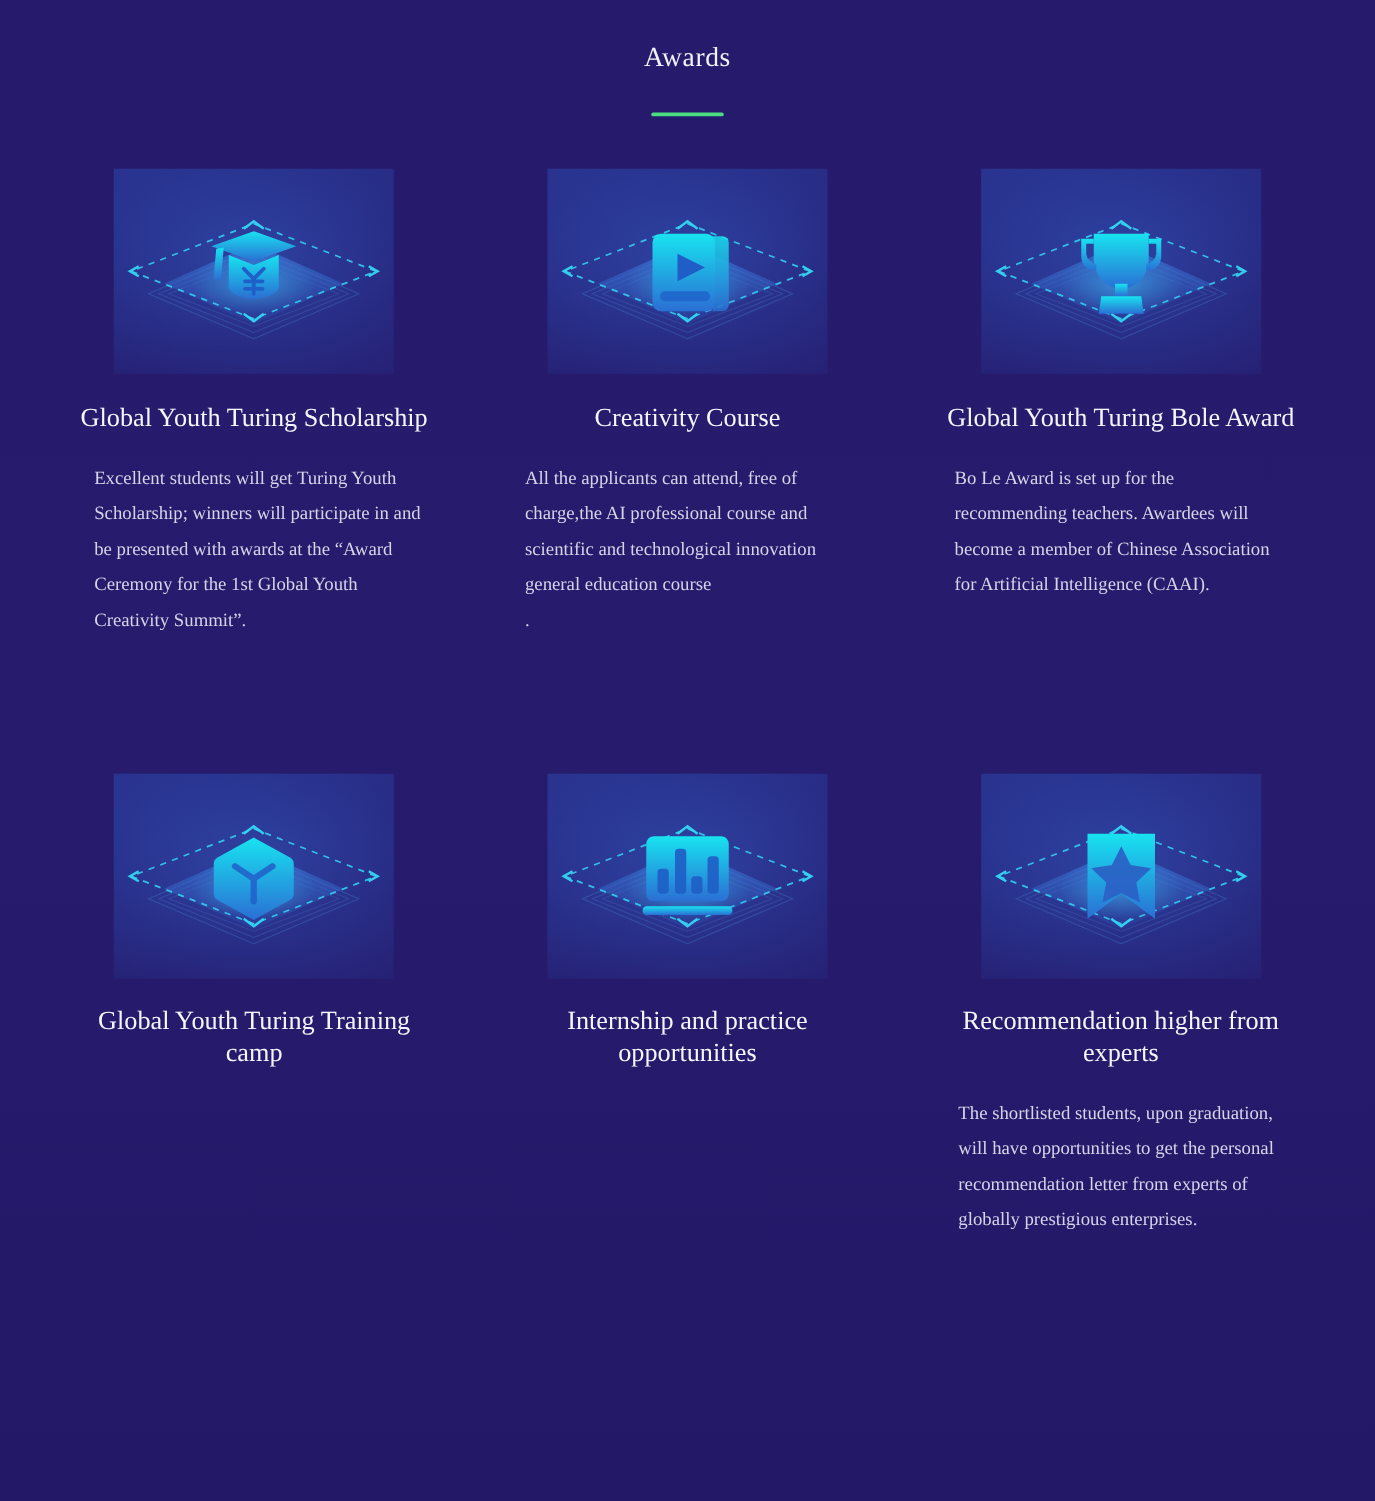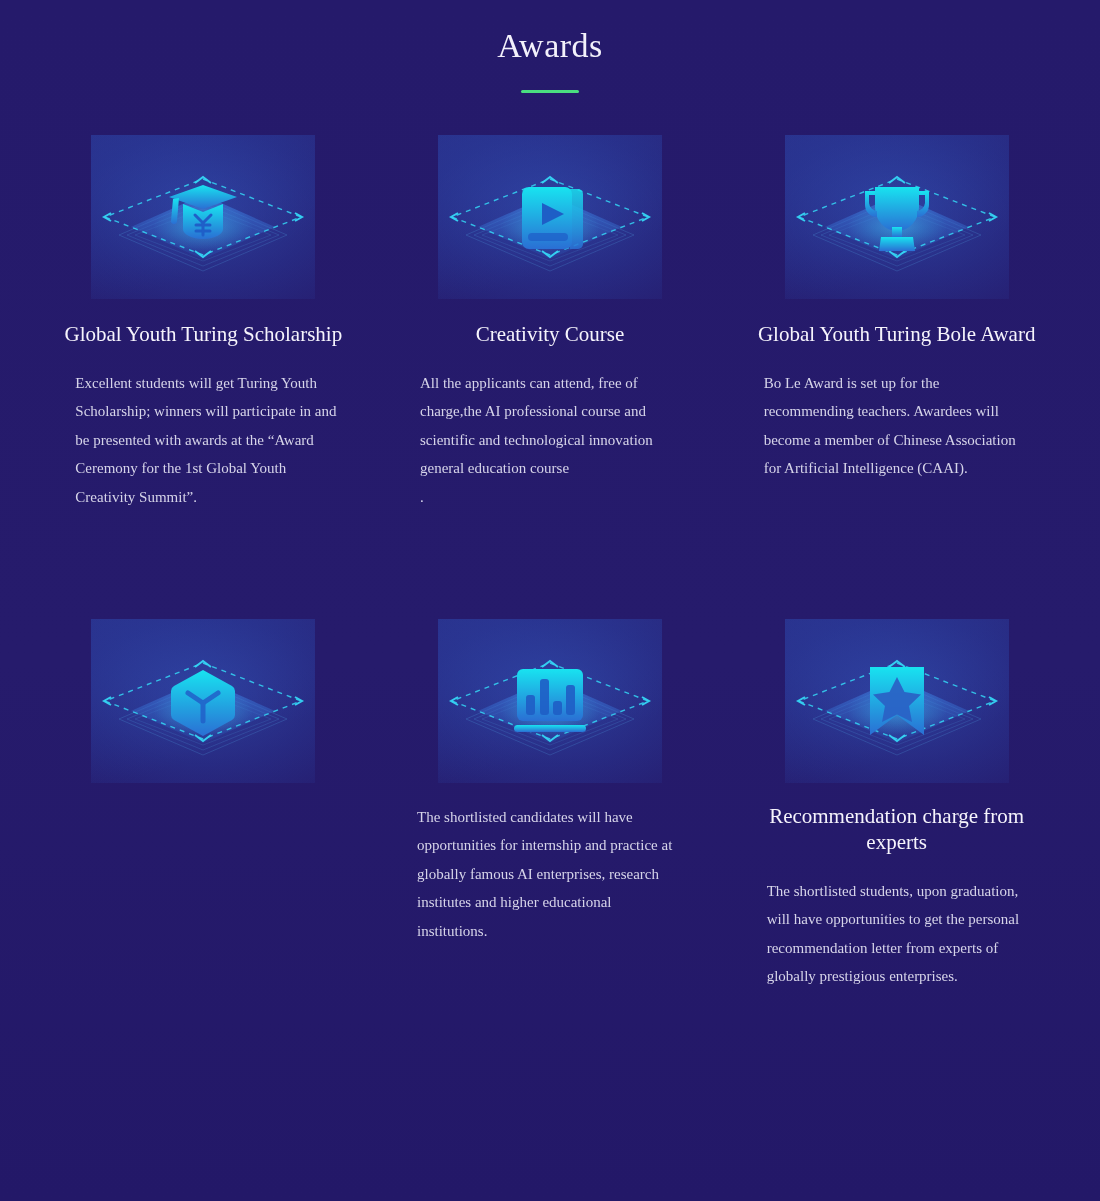--- a/index.html
+++ b/index.html
@@ -18,21 +18,21 @@
     height: 1201px;
     background: linear-gradient(180deg, #251a6b 0%, #261b6c 55%, #231868 100%);
   }
 
   
   .section-head {
     padding-top: 24px;
     text-align: center;
   }
   .section-title {
-    font-size: 34px;
+    font-size: 22px;
     font-weight: 400;
     color: #f3f1fb;
     letter-spacing: .5px;
     line-height: 44px;
   }
   .title-rule {
     width: 58px;
     height: 3px;
     background: #4ade80;
     margin: 22px auto 0;
@@ -236,20 +236,21 @@
           <g transform="translate(112,84)">
             <path d="M0 -33 L29 -17 a6 6 0 0 1 3 5 L32 12 a6 6 0 0 1 -3 5 L0 33 L-29 17 a6 6 0 0 1 -3 -5 L-32 -12 a6 6 0 0 1 3 -5 Z" fill="url(#ic1)"></path>
             <g stroke="#2160c9" stroke-width="5" stroke-linecap="round" fill="none" opacity=".85">
               <path d="M-15 -10 L0 0"></path>
                 <path d="M15 -10 L0 0"></path>
                 <path d="M0 0 L0 18"></path>
             </g>
           </g>
         </svg>
       </div>
+      <div class="card-title">Global Youth Turing Training camp</div>
     </div>
 
     <div class="card row-2 col-2">
       <div class="icon-stage">
         <svg class="stage-svg" viewBox="0 0 224 164">
           <g opacity=".5">
             <path d="M112 136 L28 100 L112 64 L196 100 Z" fill="none" stroke="#5fc8ff" stroke-width="1" opacity=".35"></path>
             <path d="M112 131 L36 100 L112 69 L188 100 Z" fill="none" stroke="#5fc8ff" stroke-width="1" opacity=".30"></path>
             <path d="M112 126 L44 100 L112 74 L180 100 Z" fill="none" stroke="#5fc8ff" stroke-width="1" opacity=".25"></path>
           </g>
@@ -267,21 +268,21 @@
             <g fill="#1f5ec6" opacity=".9">
               <rect x="-24" y="-6" width="9" height="20" rx="3"></rect>
               <rect x="-10" y="-22" width="9" height="36" rx="3"></rect>
               <rect x="3" y="0" width="9" height="14" rx="3"></rect>
               <rect x="16" y="-16" width="9" height="30" rx="3"></rect>
             </g>
             <rect x="-36" y="24" width="72" height="7" rx="3.5" fill="url(#ic1)"></rect>
           </g>
         </svg>
       </div>
-      <div class="card-body">The shortlisted candidates will have opportunities for internship and practice at globally famous AI enterprises, research institutes and higher educational institutions.</div>
+      <div class="card-title">Internship and practice opportunities</div>
     </div>
 
     <div class="card row-2 col-3">
       <div class="icon-stage">
         <svg class="stage-svg" viewBox="0 0 224 164">
           <g opacity=".5">
             <path d="M112 136 L28 100 L112 64 L196 100 Z" fill="none" stroke="#5fc8ff" stroke-width="1" opacity=".35"></path>
             <path d="M112 131 L36 100 L112 69 L188 100 Z" fill="none" stroke="#5fc8ff" stroke-width="1" opacity=".30"></path>
             <path d="M112 126 L44 100 L112 74 L180 100 Z" fill="none" stroke="#5fc8ff" stroke-width="1" opacity=".25"></path>
           </g>
@@ -293,18 +294,18 @@
               <path d="M104 116 L112 122 L120 116"></path>
             <path d="M20 78 L13 82 L20 86"></path>
               <path d="M204 78 L211 82 L204 86"></path>
           </g>
           <g transform="translate(112,84)">
             <path d="M-27 -36 L27 -36 L27 32 L0 12 L-27 32 Z" fill="url(#ic1)"></path>
             <path d="M0 -26 L7.5 -11 L24 -8.5 L12 3 L15 19 L0 11.5 L-15 19 L-12 3 L-24 -8.5 L-7.5 -11 Z" fill="#2a61c4" opacity=".92"></path>
           </g>
         </svg>
       </div>
-      <div class="card-title">Recommendation charge from experts</div>
+      <div class="card-title">Recommendation higher from experts</div>
       <div class="card-body">The shortlisted students, upon graduation, will have opportunities to get the personal recommendation letter from experts of globally prestigious enterprises.</div>
     </div>
 
   </div>
 </div>
 
 </body></html>

